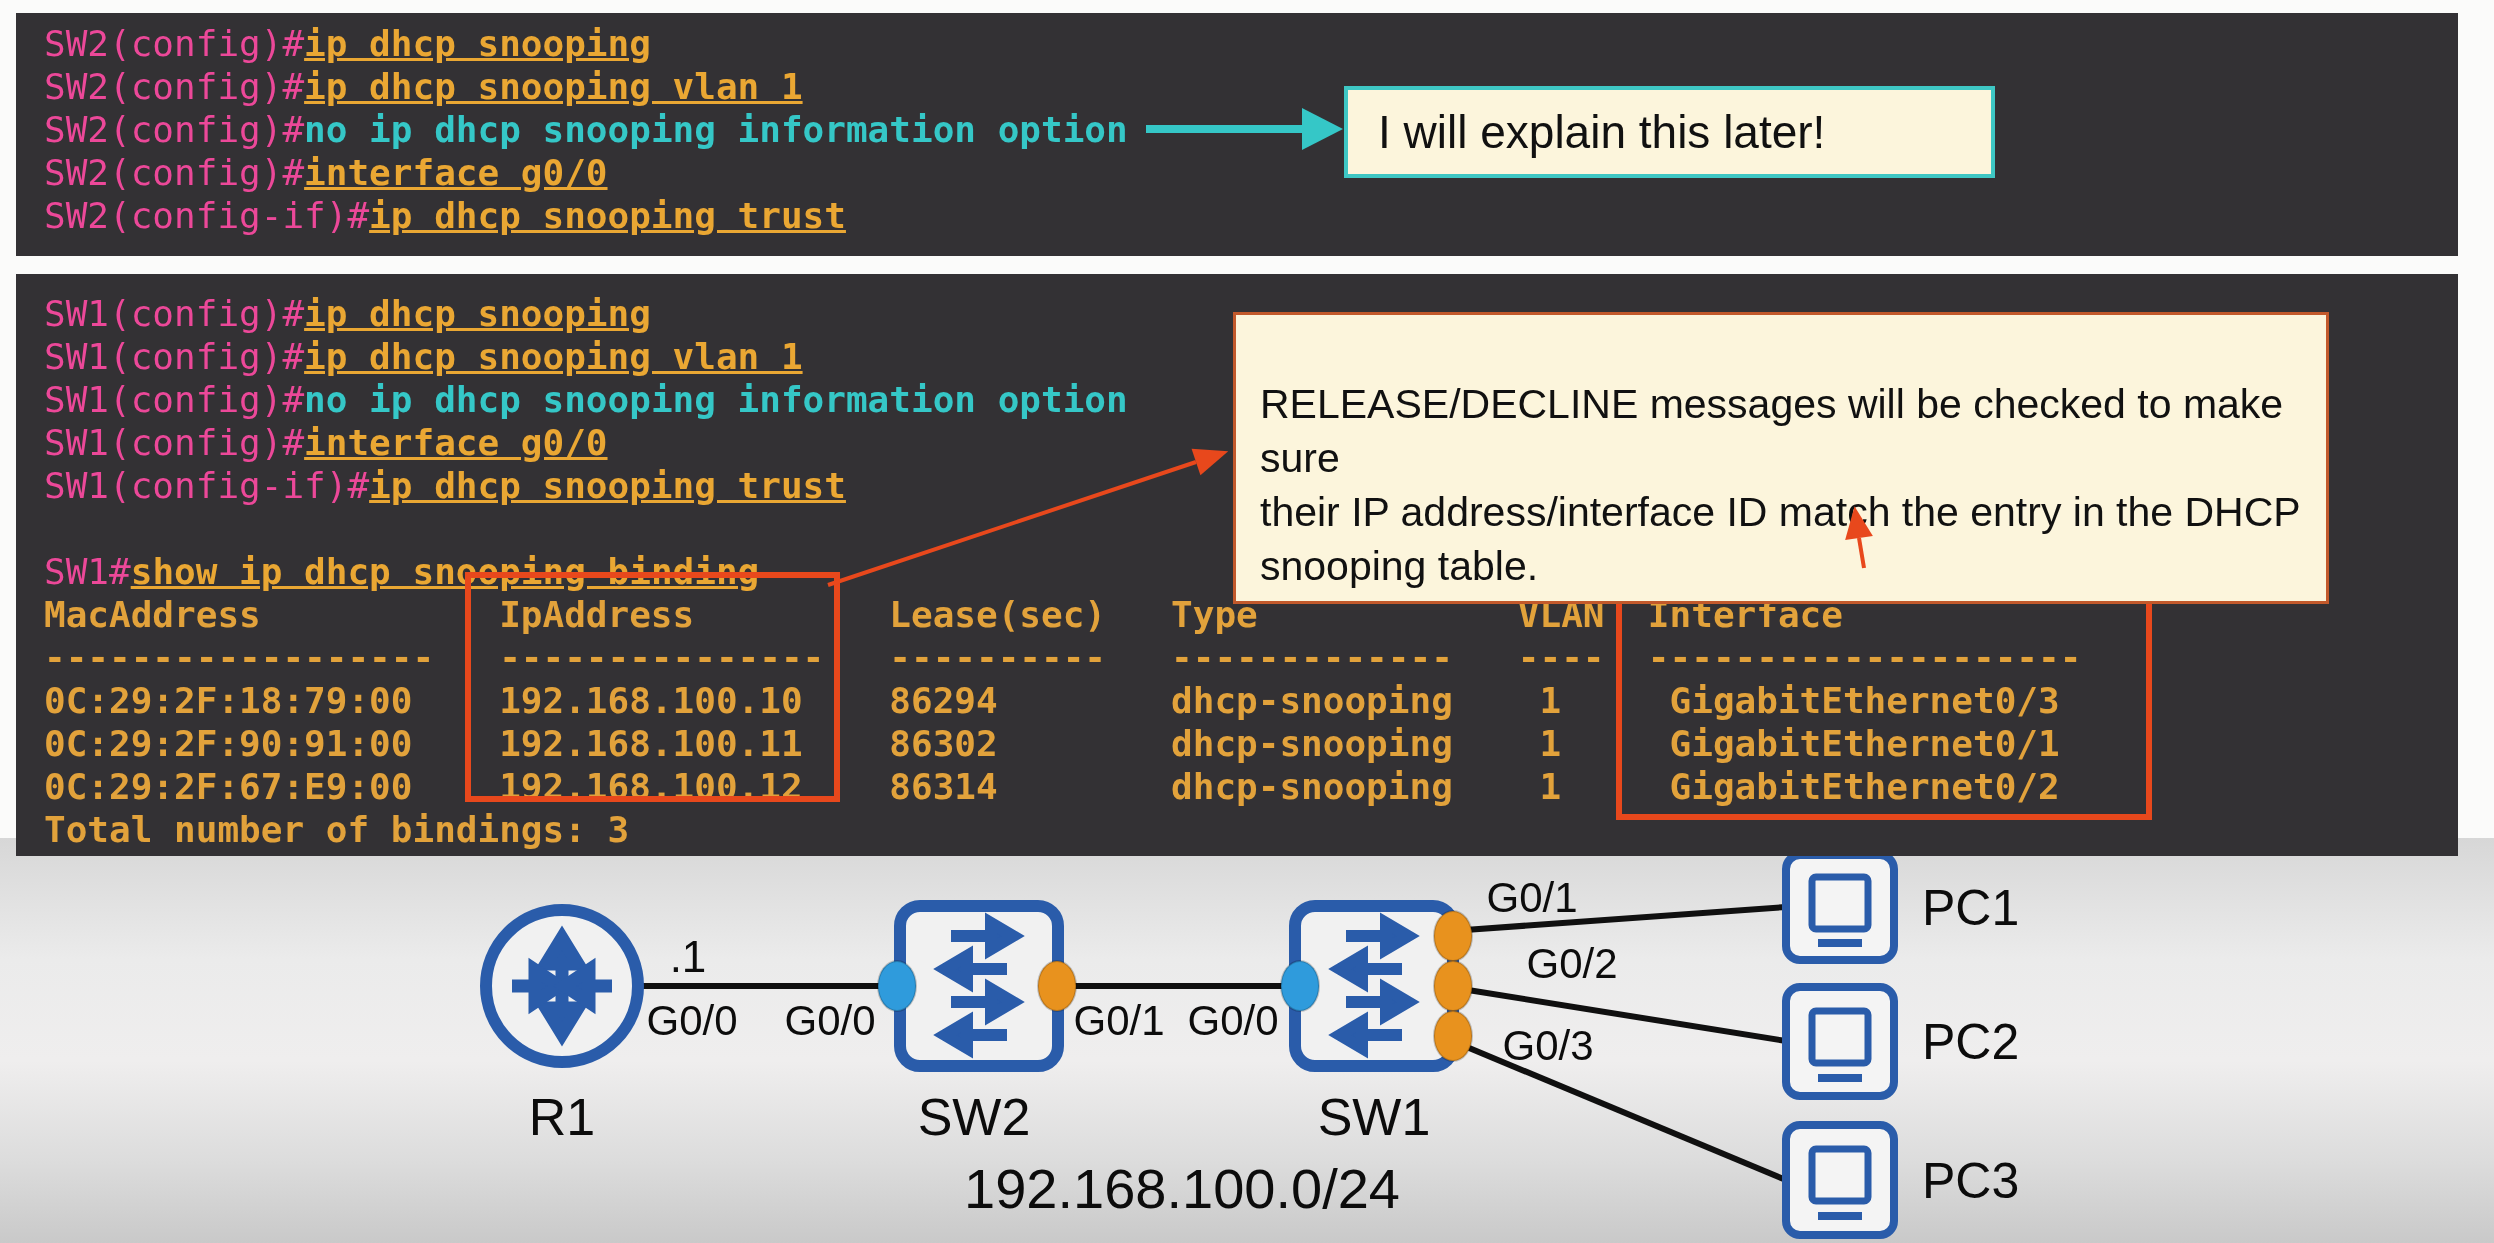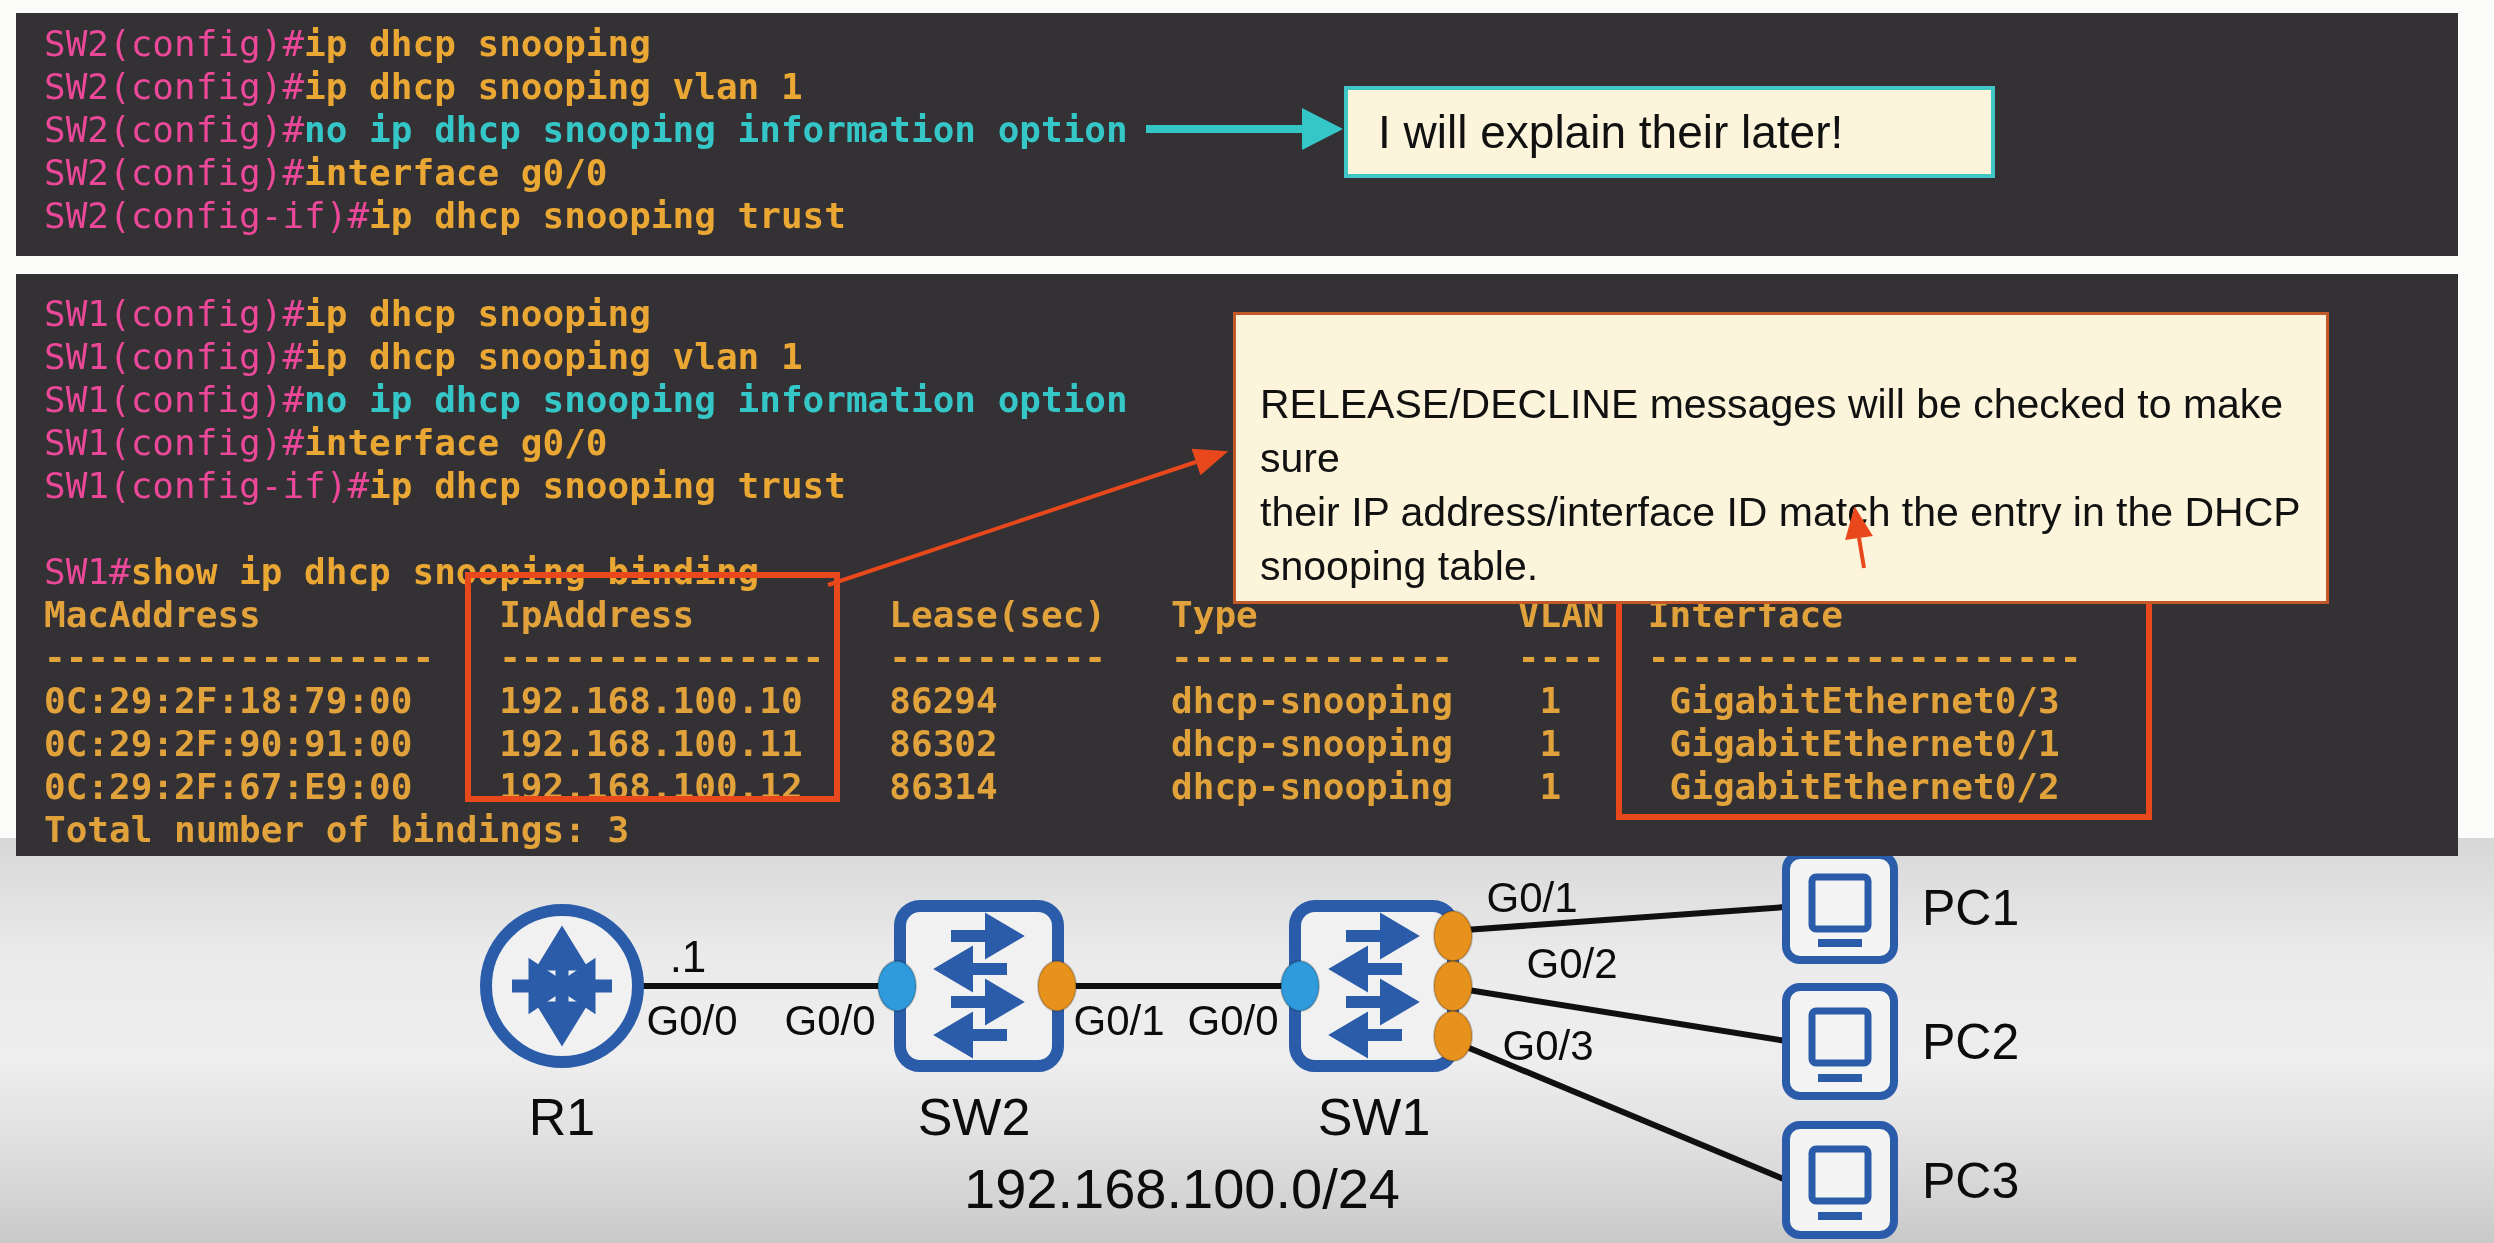--- a/index.html
+++ b/index.html
@@ -6,21 +6,21 @@
   .stage{position:relative;width:2494px;height:1243px;overflow:hidden;
          font-family:"Liberation Sans","DejaVu Sans",sans-serif;}
   
   .terminal{position:absolute;left:16px;width:2442px;background:#333134;
             font-family:"DejaVu Sans Mono","Liberation Mono",monospace;
             font-size:36px;line-height:43px;white-space:pre;z-index:1;}
   .t1{top:13px;height:234px;padding-top:9px;}
   .t2{top:274px;height:564px;padding-top:18px;}
   .tline{padding-left:28px;height:43px;}
   .sg-p{color:#ec4899;text-align:right;}
-  .sg-c{color:#eaa733;font-weight:bold;}
+  .sg-c{color:#eaa733;font-weight:bold;text-decoration:underline;}
   .sg-t{color:#35c7c7;font-weight:bold;margin-top:32px;}
   .sg-o{color:#e2a23b;font-weight:bold;}
   
   .hbox{position:absolute;border:6px solid #e8481c;background:transparent;z-index:2;}
   .hbox-ip{left:465px;top:572px;width:363px;height:218px;}
   .hbox-if{left:1616px;top:568px;width:524px;height:240px;}
   
   .callout{position:absolute;background:#fcf5dc;color:#111;z-index:3;box-sizing:border-box;}
   .callout-later{left:1344px;top:86px;width:651px;height:92px;border:4px solid #3ec7c4;
                  font-size:46px;display:flex;align-items:center;padding-left:30px;}
@@ -40,21 +40,21 @@
 <div class="stage">
 
   <div class="terminal t1"><div class="tline"><span class="sg-p">SW2(config)#</span><span class="sg-c">ip dhcp snooping</span></div><div class="tline"><span class="sg-p">SW2(config)#</span><span class="sg-c">ip dhcp snooping vlan 1</span></div><div class="tline"><span class="sg-p">SW2(config)#</span><span class="sg-t">no ip dhcp snooping information option</span></div><div class="tline"><span class="sg-p">SW2(config)#</span><span class="sg-c">interface g0/0</span></div><div class="tline"><span class="sg-p">SW2(config-if)#</span><span class="sg-c">ip dhcp snooping trust</span></div></div>
 
   <div class="terminal t2"><div class="tline"><span class="sg-p">SW1(config)#</span><span class="sg-c">ip dhcp snooping</span></div><div class="tline"><span class="sg-p">SW1(config)#</span><span class="sg-c">ip dhcp snooping vlan 1</span></div><div class="tline"><span class="sg-p">SW1(config)#</span><span class="sg-t">no ip dhcp snooping information option</span></div><div class="tline"><span class="sg-p">SW1(config)#</span><span class="sg-c">interface g0/0</span></div><div class="tline"><span class="sg-p">SW1(config-if)#</span><span class="sg-c">ip dhcp snooping trust</span></div><div class="tline">&nbsp;</div><div class="tline"><span class="sg-p">SW1#</span><span class="sg-c">show ip dhcp snooping binding</span></div><div class="tline"><span class="sg-o">MacAddress           IpAddress         Lease(sec)   Type            VLAN  Interface</span></div><div class="tline"><span class="sg-o">------------------   ---------------   ----------   -------------   ----  --------------------</span></div><div class="tline"><span class="sg-o">0C:29:2F:18:79:00    192.168.100.10    86294        dhcp-snooping    1     GigabitEthernet0/3</span></div><div class="tline"><span class="sg-o">0C:29:2F:90:91:00    192.168.100.11    86302        dhcp-snooping    1     GigabitEthernet0/1</span></div><div class="tline"><span class="sg-o">0C:29:2F:67:E9:00    192.168.100.12    86314        dhcp-snooping    1     GigabitEthernet0/2</span></div><div class="tline"><span class="sg-o">Total number of bindings: 3</span></div></div>
 
   <div class="hbox hbox-ip"></div>
   <div class="hbox hbox-if"></div>
 
   <div class="callout callout-later">
-    <span>I will explain their later!</span>
+    <span>I will explain this later!</span>
   </div>
   <div class="callout callout-release">
     <span>RELEASE/DECLINE messages will be checked to make sure
 their IP address/interface ID match the entry in the DHCP
 snooping table.</span>
   </div>
 
   <svg class="arrows" viewBox="0 0 2494 1243">
     <g>
       <line x1="1146" y1="129" x2="1302" y2="129" stroke="#35c7c7" stroke-width="8"></line>

